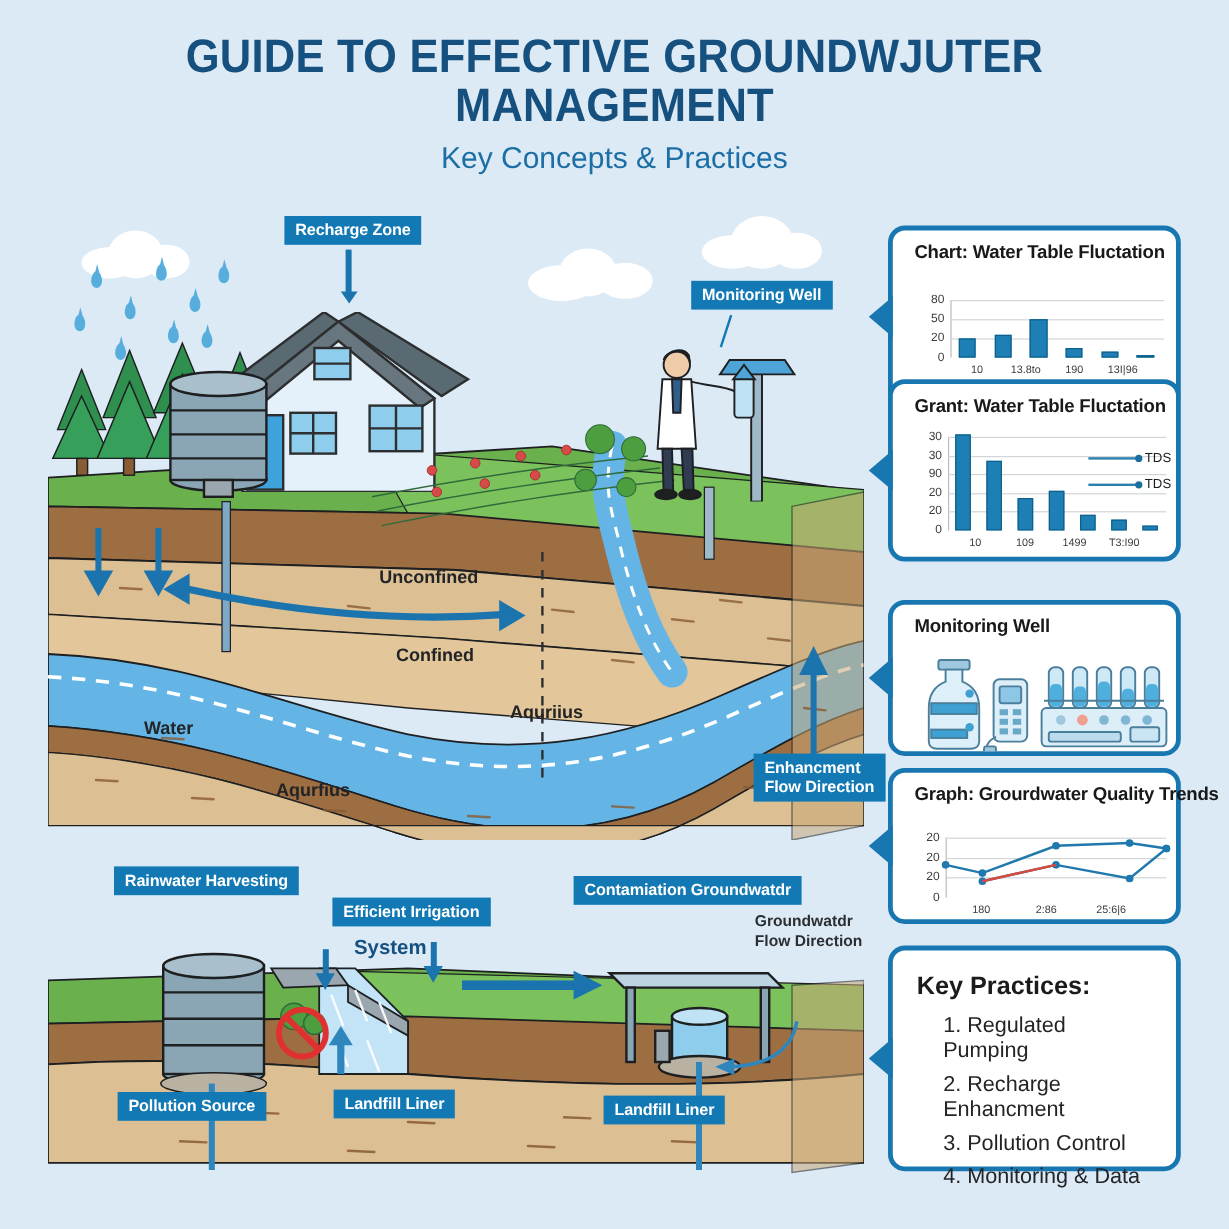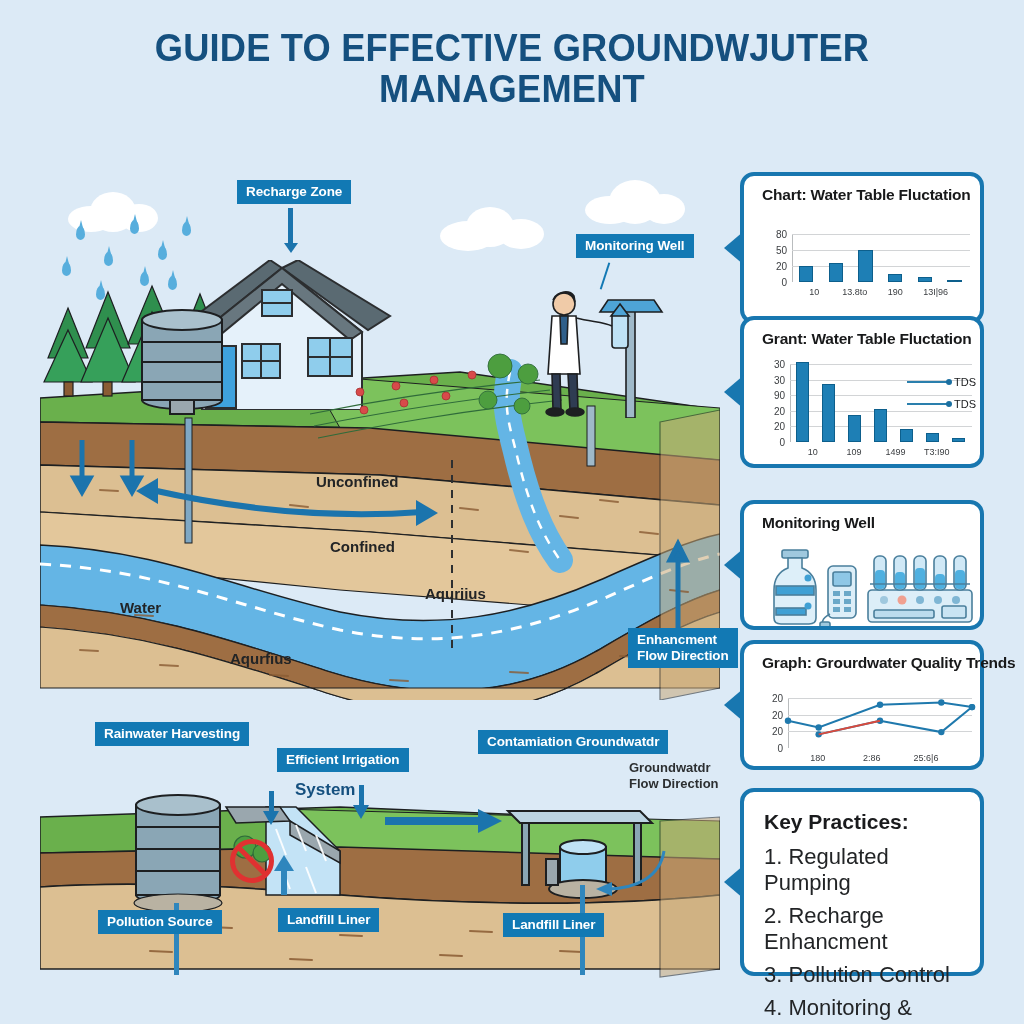--- a/index.html
+++ b/index.html
@@ -61,21 +61,21 @@
     font-size:13.5px;font-weight:bold;padding:4px 9px;
     white-space:nowrap;line-height:1.15;letter-spacing:-.1px;
   }
   .chip.two{line-height:1.2;}
   .plain{position:absolute;color:#1c1d1f;font-size:14px;font-weight:bold;white-space:nowrap;line-height:1.2;}
   .plain.blue{color:#15507f;}
   .dark-lab{position:absolute;color:#222426;font-size:15px;font-weight:bold;white-space:nowrap;}
 
   
   .kp-title{font-size:21px;font-weight:bold;color:#1a1b1d;}
-  .kp-item{font-size:22px;color:#222426;margin-top:7px;}
+  .kp-item{font-size:18px;color:#222426;margin-top:7px;margin-left:22px;}
 
   
   .blk{position:absolute;overflow:hidden;}
   .sky{background:#dceaf6;}
   .cloud{position:absolute;background:#fff;border-radius:50%;}
   .drop{position:absolute;width:9px;height:14px;background:#57aedd;
         border-radius:50% 50% 50% 50%/60% 60% 40% 40%;transform:rotate(0deg);}
   .drop:before{content:"";position:absolute;left:2.5px;top:-6px;width:0;height:0;
         border-left:2px solid transparent;border-right:2px solid transparent;
         border-bottom:8px solid #57aedd;}
@@ -87,20 +87,21 @@
   .noicon:after{content:"";position:absolute;left:50%;top:50%;width:120%;height:5px;
         background:#e03131;transform:translate(-50%,-50%) rotate(45deg);}
 </style>
 </head>
 <body>
 
 <div class="stage">
 
   <div class="header">
     <div class="title">GUIDE TO EFFECTIVE GROUNDWJUTER MANAGEMENT</div>
+    <div class="subtitle">Key Concepts &amp; Practices</div>
   </div>
 
   <div class="blk" style="left:40px;top:160px;width:680px;height:540px;">
 
     <div class="sky" style="position:absolute;left:0;top:0;width:680px;height:230px;"></div>
 
     <div style="position:absolute;left:400px;top:45px;">
       <div class="cloud" style="left:0;top:16px;width:56px;height:30px;"></div>
       <div class="cloud" style="left:26px;top:2px;width:48px;height:40px;"></div>
       <div class="cloud" style="left:58px;top:14px;width:46px;height:30px;"></div>
@@ -394,21 +395,21 @@
   <div class="plain blue" style="left:295px;top:780px;font-size:17px;">System</div>
   <div class="chip" style="left:478px;top:730px;">Contamiation Groundwatdr</div>
   <div class="plain" style="left:629px;top:760px;font-size:13px;color:#2c2f31;">
     <span>Groundwatdr</span><br>
     <span>Flow Direction</span>
   </div>
   <div class="chip" style="left:98px;top:910px;">Pollution Source</div>
   <div class="chip" style="left:278px;top:908px;">Landfill Liner</div>
   <div class="chip" style="left:503px;top:913px;">Landfill Liner</div>
 
-  <div class="panel" style="left:740px;top:172px;width:244px;height:152px;">
+  <div class="panel" style="left:740px;top:188px;width:244px;height:152px;">
     <div class="notch"></div>
     <div class="ptitle">Chart: Water Table Fluctation</div>
     <div class="plot" id="chart0" style="left:48px;top:58px;width:178px;height:48px;">
         <div class="axisY"></div>
         <div class="axisX"></div>
         <div class="ylab" style="top:48px;">0</div>
         <div class="gridline" style="top:32px;"></div>
         <div class="ylab" style="top:32px;">20</div>
         <div class="gridline" style="top:16px;"></div>
         <div class="ylab" style="top:16px;">50</div>

